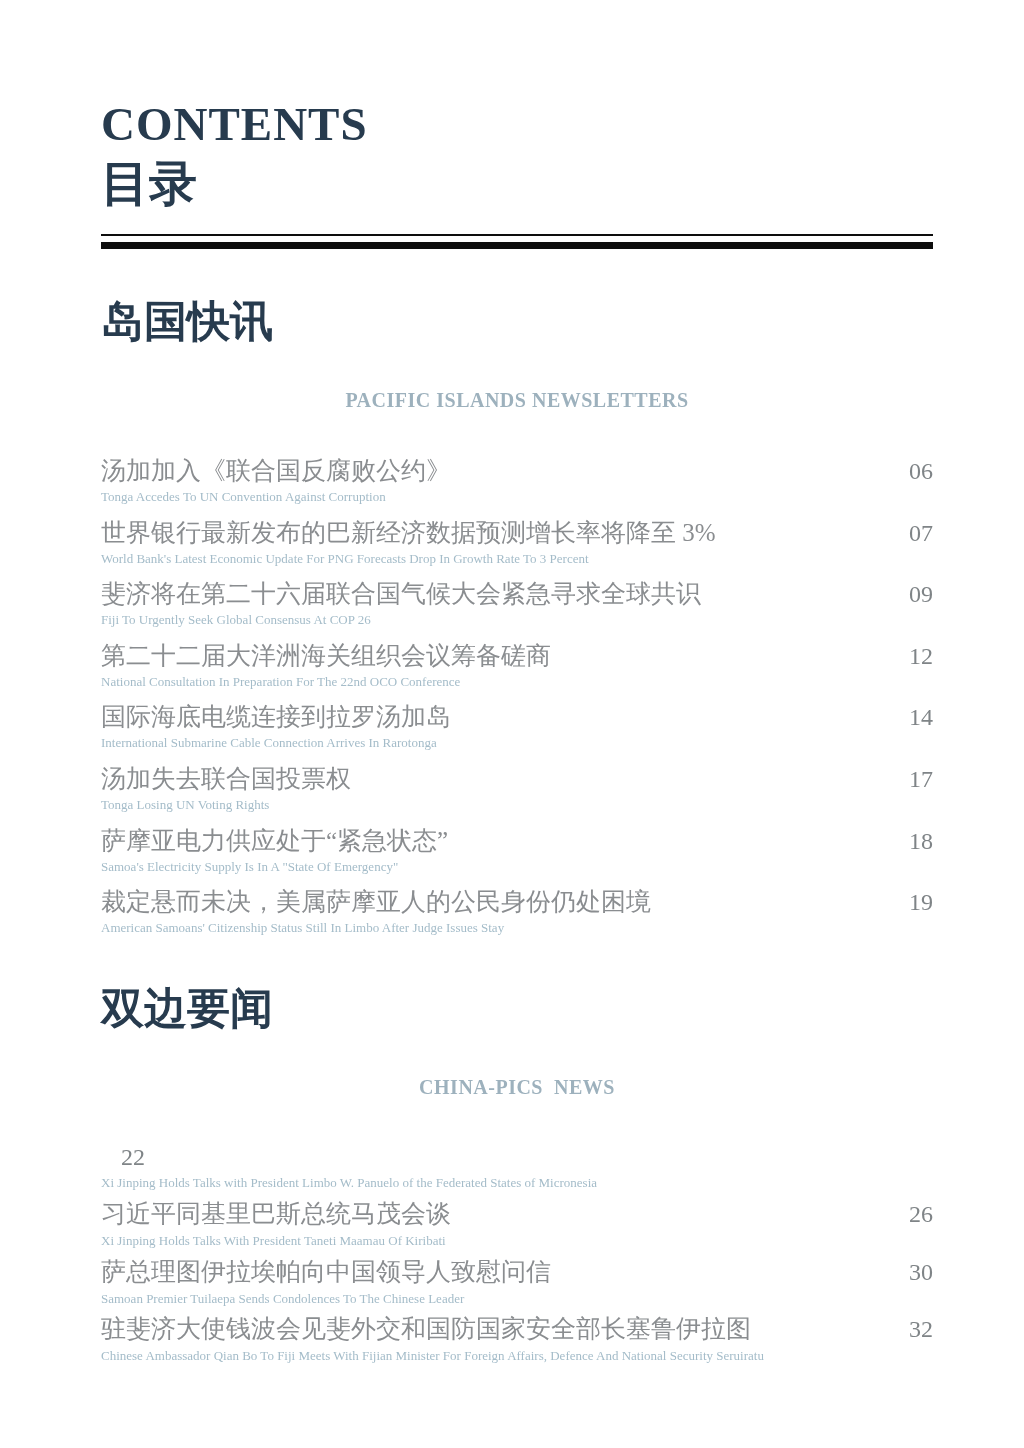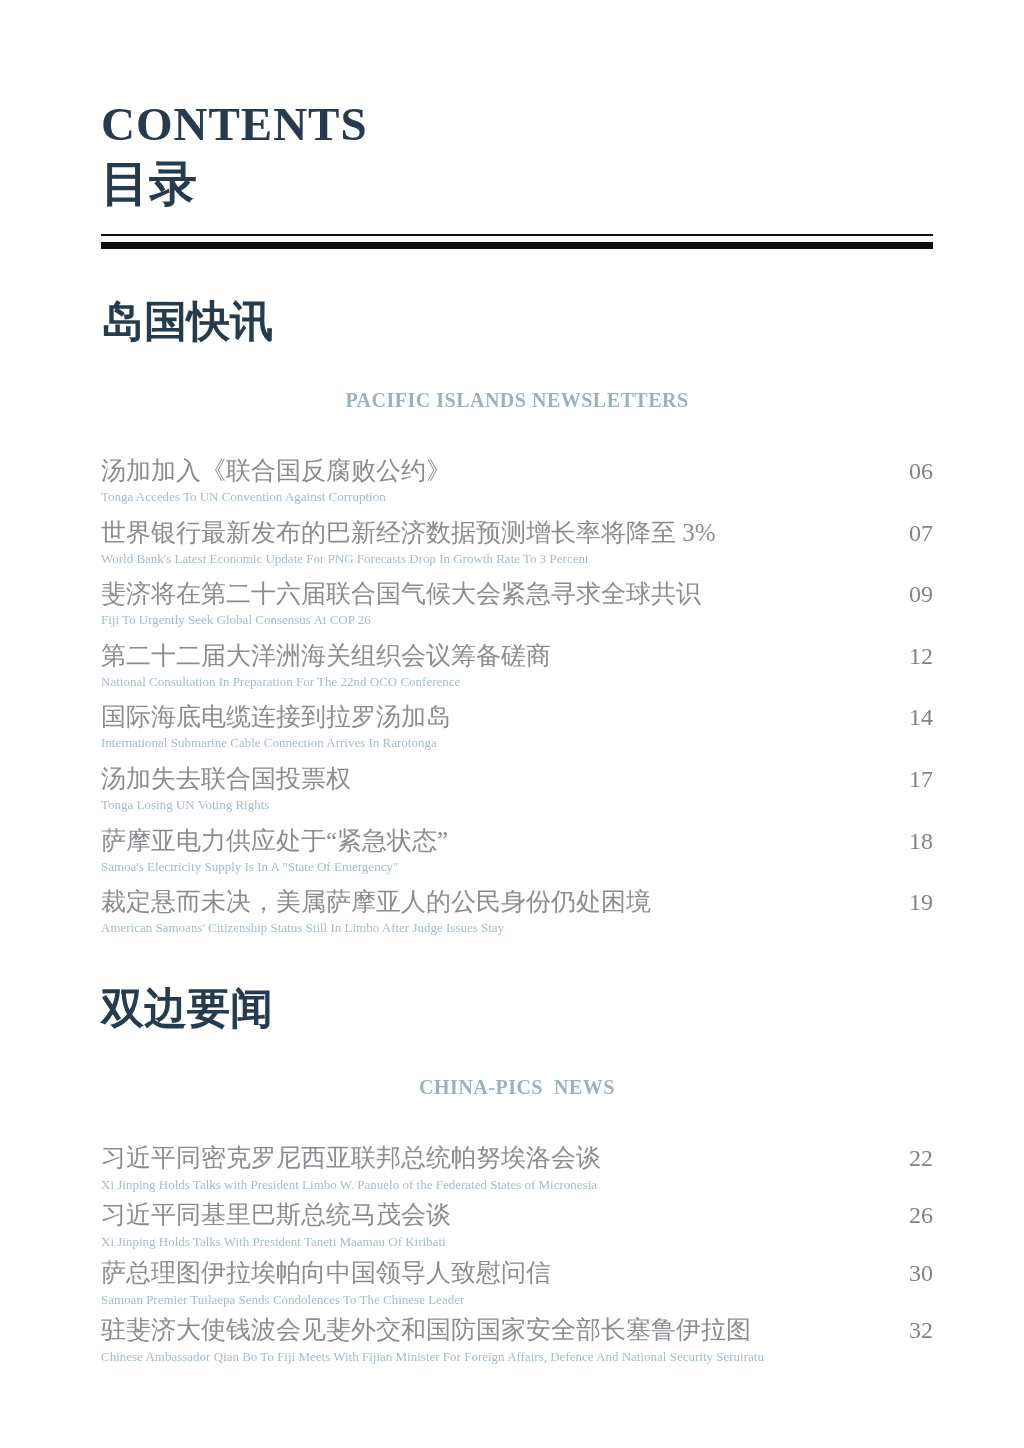--- a/index.html
+++ b/index.html
@@ -173,21 +173,20 @@
   </div>
 </div>
   </section>
 
   <section class="toc-section tight">
     <h3 class="section-title-zh">双边要闻</h3>
     <h4 class="section-title-en">CHINA-PICS  NEWS</h4>
     <div class="entries">
   <div class="entry">
     <div class="entry-row">
-      <span class="entry-title-zh">习近平同密克罗尼西亚联邦总统帕努埃洛会谈</span>
       <span class="entry-page">22</span>
     </div>
     <div class="entry-title-en">Xi Jinping Holds Talks with President Limbo W. Panuelo of the Federated States of Micronesia</div>
   </div>
 
   <div class="entry">
     <div class="entry-row">
       <span class="entry-title-zh">习近平同基里巴斯总统马茂会谈</span>
       <span class="entry-page">26</span>
     </div>

